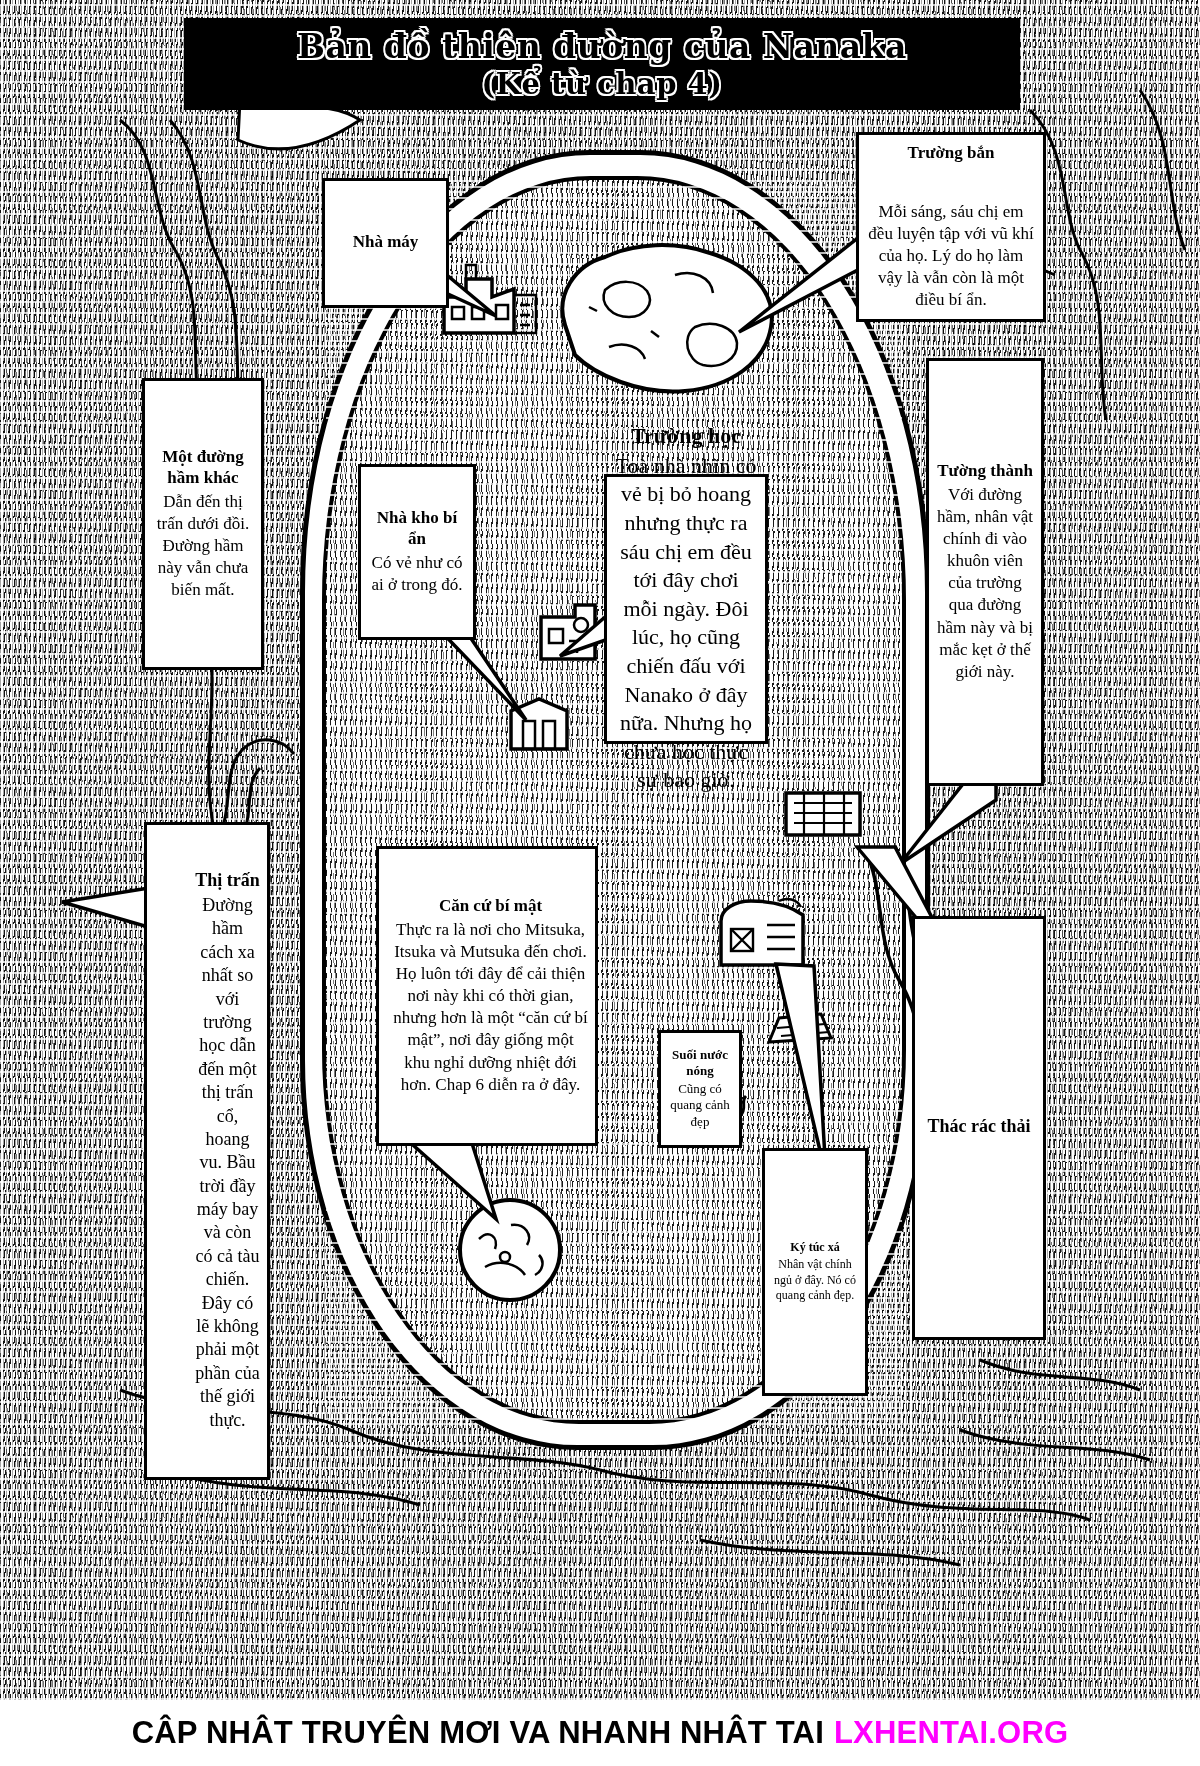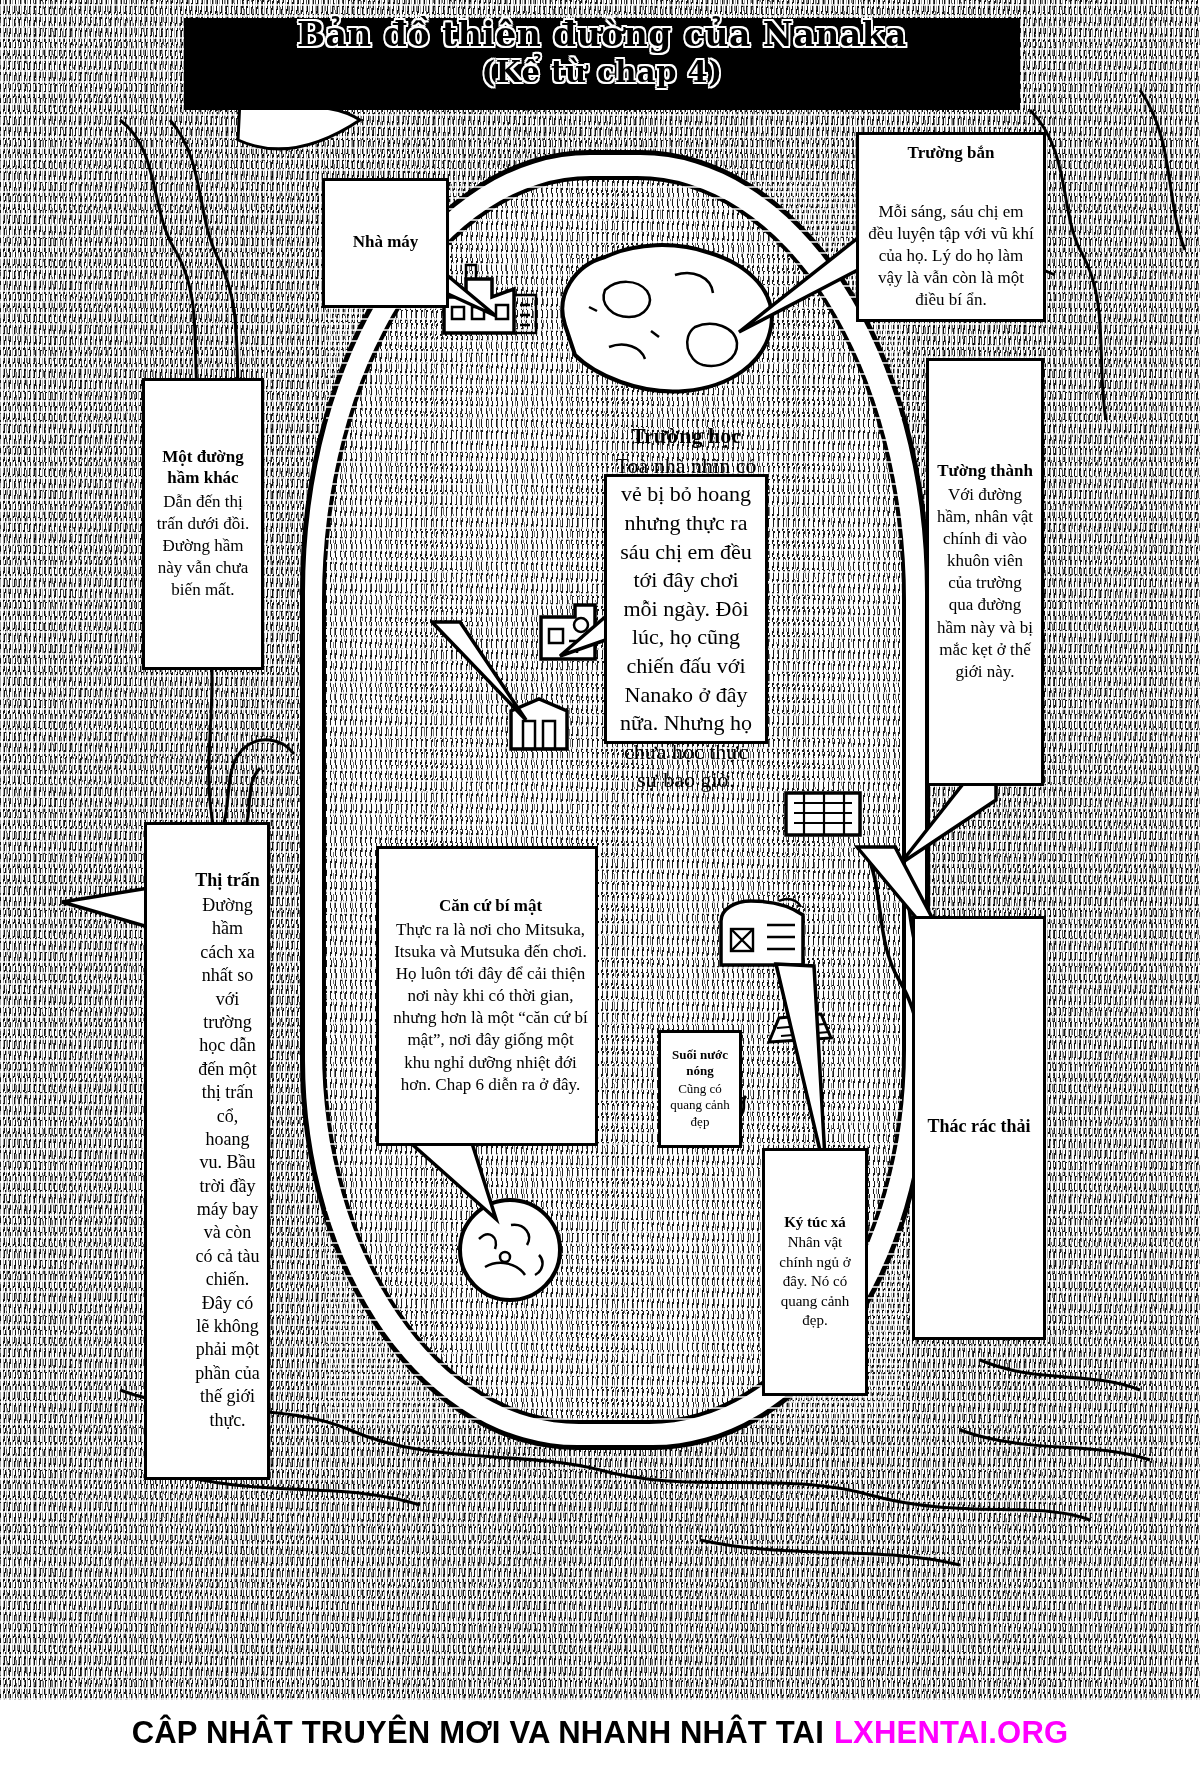--- a/index.html
+++ b/index.html
@@ -72,21 +72,21 @@
 
   
   .feature{position:absolute;}
 
   
   .title-plate{
     position:absolute;
     left:184px;top:18px;width:836px;height:92px;
     background:#000;
     display:flex;flex-direction:column;
-    align-items:center;
+    align-items:center;justify-content:center;
     z-index:40;
   }
   .title-line{
     color:#fff;
     font-family:"DejaVu Serif", serif;
     font-weight:bold;
     letter-spacing:0.5px;
     line-height:1.0;
     text-shadow:
       -1.6px -1.6px 0 #fff, 1.6px -1.6px 0 #fff,
@@ -315,20 +315,24 @@
   <div class="callout" style="left:856px;top:132px;width:190px;height:190px;font-size:17px;gap:35px;">
     <div class="hd">Trường bắn</div>
     <div class="bd">Mỗi sáng, sáu chị em đều luyện tập với vũ khí của họ. Lý do họ làm vậy là vẫn còn là một điều bí ẩn.</div>
   </div>
 
   <div class="callout" style="left:142px;top:378px;width:122px;height:292px;font-size:17px;">
     <div class="hd">Một đường hầm khác</div>
     <div class="bd">Dẫn đến thị trấn dưới đồi. Đường hầm này vẫn chưa biến mất.</div>
   </div>
 
+  <div class="callout" style="left:358px;top:464px;width:118px;height:176px;font-size:17px;">
+    <div class="hd">Nhà kho bí ẩn</div>
+    <div class="bd">Có vẻ như có ai ở trong đó.</div>
+  </div>
 
   <div class="callout" style="left:604px;top:474px;width:164px;height:270px;font-size:22px;">
     <div class="hd">Trường học</div>
     <div class="bd">Toà nhà nhìn có vẻ bị bỏ hoang nhưng thực ra sáu chị em đều tới đây chơi mỗi ngày. Đôi lúc, họ cũng chiến đấu với Nanako ở đây nữa. Nhưng họ chưa học thực sự bao giờ.</div>
   </div>
 
   <div class="callout" style="left:926px;top:358px;width:118px;height:428px;font-size:17px;">
     <div class="hd">Tường thành</div>
     <div class="bd">Với đường hầm, nhân vật chính đi vào khuôn viên của trường qua đường hầm này và bị mắc kẹt ở thế giới này.</div>
   </div>
@@ -341,21 +345,21 @@
   <div class="callout" style="left:376px;top:846px;width:222px;height:300px;font-size:17px;padding-left:14px;">
     <div class="hd">Căn cứ bí mật</div>
     <div class="bd">Thực ra là nơi cho Mitsuka, Itsuka và Mutsuka đến chơi. Họ luôn tới đây để cải thiện nơi này khi có thời gian, nhưng hơn là một “căn cứ bí mật”, nơi đây giống một khu nghỉ dưỡng nhiệt đới hơn. Chap 6 diễn ra ở đây.</div>
   </div>
 
   <div class="callout" style="left:658px;top:1030px;width:84px;height:118px;font-size:13px;">
     <div class="hd">Suối nước nóng</div>
     <div class="bd">Cũng có quang cảnh đẹp</div>
   </div>
 
-  <div class="callout" style="left:762px;top:1148px;width:106px;height:248px;font-size:15px;align-items:center;">
+  <div class="callout" style="left:762px;top:1148px;width:106px;height:248px;font-size:12px;align-items:center;">
     <div class="hd">Ký túc xá</div>
     <div class="bd">Nhân vật chính ngủ ở đây. Nó có quang cảnh đẹp.</div>
   </div>
 
   <div class="callout" style="left:912px;top:916px;width:134px;height:424px;font-size:18px;">
     <div class="hd">Thác rác thải</div>
   </div>
 
   <div class="banner">
     <span class="txt">CÂP NHÂT TRUYÊN MƠI VA NHANH NHÂT TAI</span>

